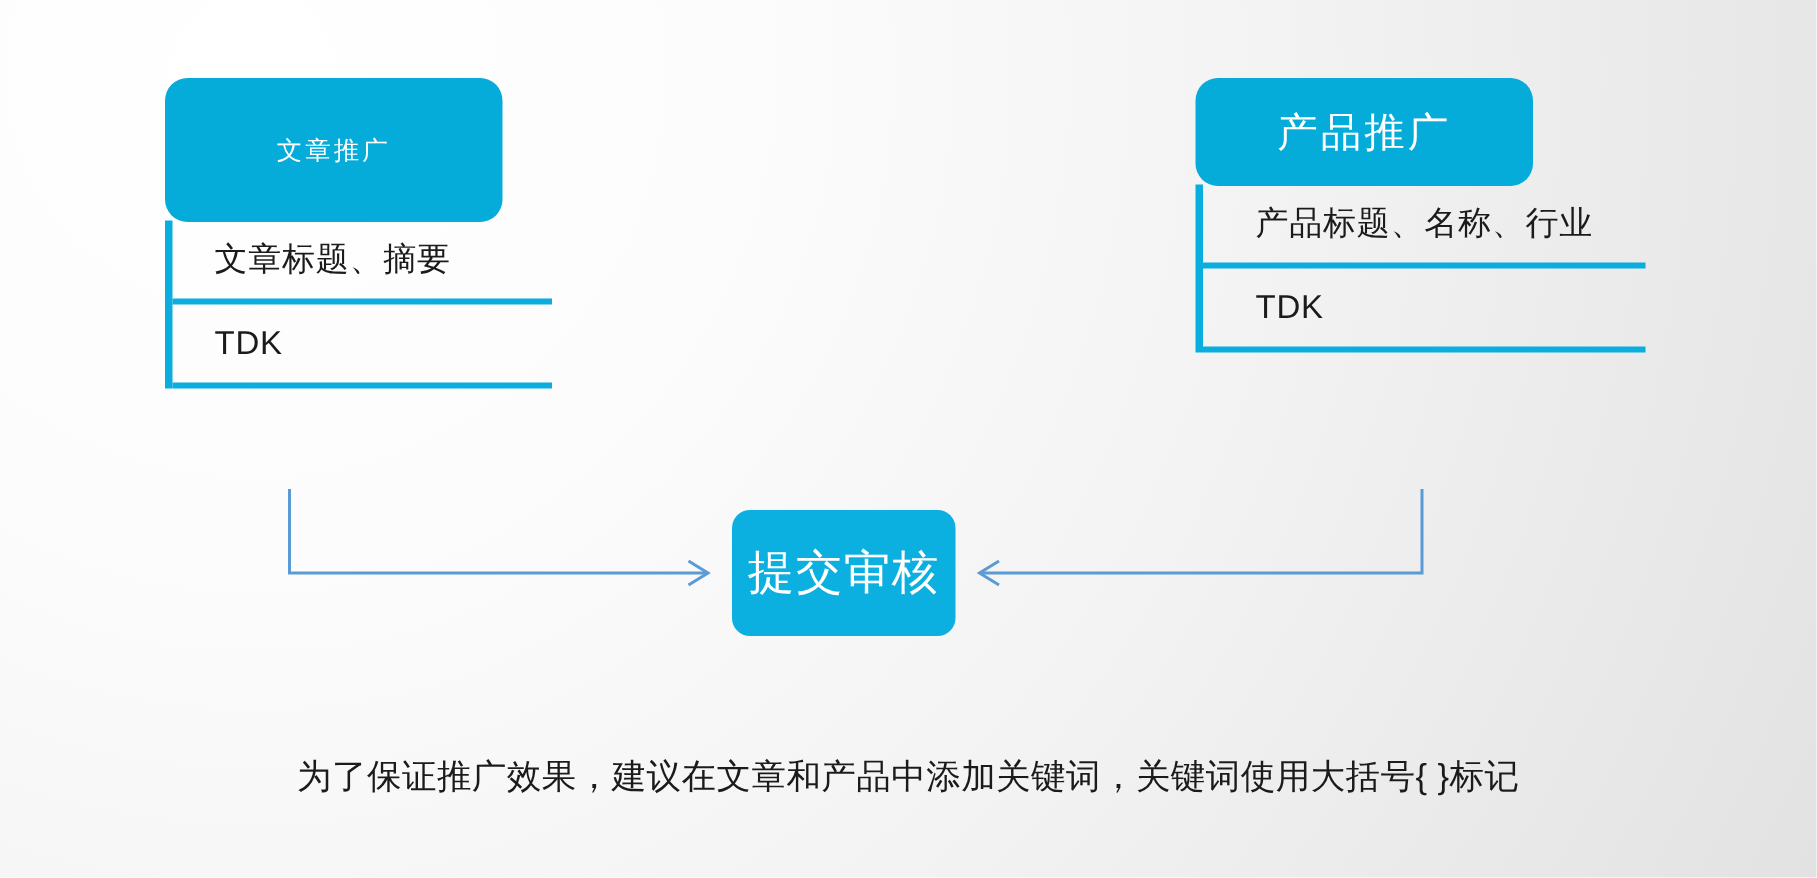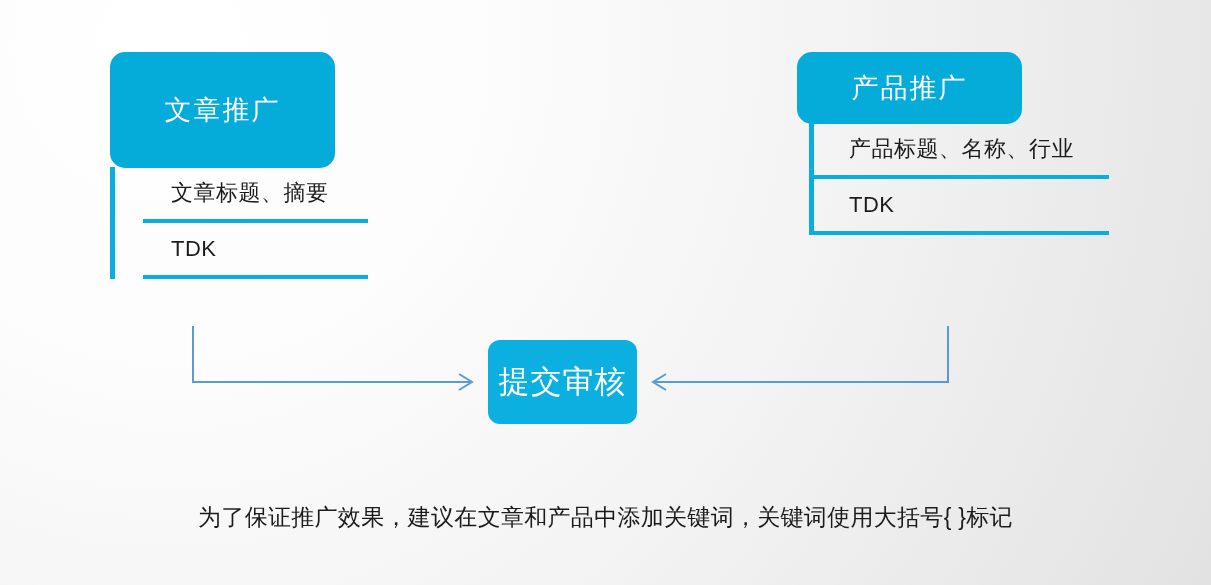--- a/index.html
+++ b/index.html
@@ -36,40 +36,40 @@
     border-radius: 15px;
     display: flex;
     align-items: center;
     justify-content: center;
     letter-spacing: 2px;
     font-weight: 400;
     box-sizing: border-box;
   }
   #column-article .column-header {
     width: 225px;
-    height: 116px;
-    font-size: 27px;
+    height: 96px;
+    font-size: 17px;
     background: #05abd9;
   }
   #column-product .column-header {
     width: 225px;
     height: 72px;
     font-size: 27px;
     background: #05abd9;
   }
 
   
   .column-list {
     position: relative;
     margin-top: -1px;
     border-left: 5px solid #0aaede;
     box-sizing: border-box;
   }
-  #column-article .column-list { width: 258px; padding-left: 28px; }
-  #column-product .column-list { width: 300px; margin-left: 12px; }
+  #column-article .column-list { width: 258px; }
+  #column-product .column-list { width: 300px; }
 
   .list-row {
     height: 56px;
     display: flex;
     align-items: center;
     border-bottom: 4px solid #0aaede;
     box-sizing: border-box;
     padding-left: 28px;
   }
   #column-product .list-row { padding-left: 35px; }

